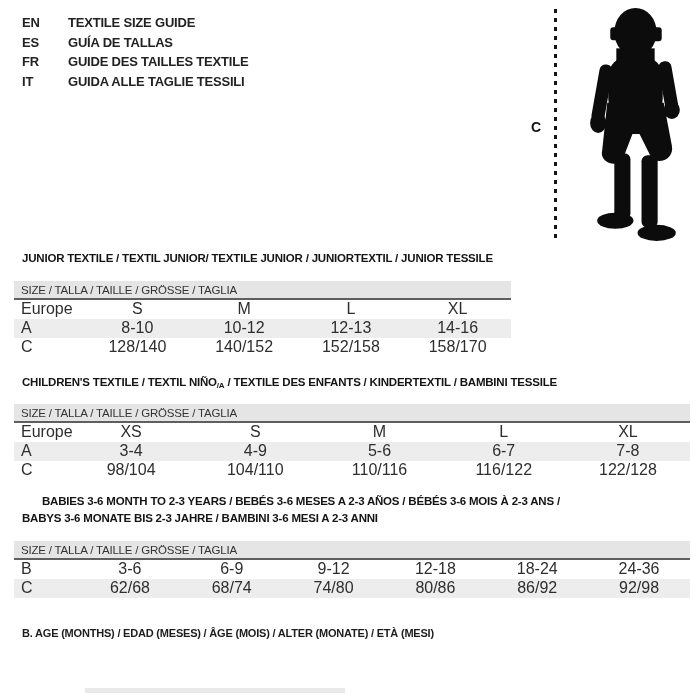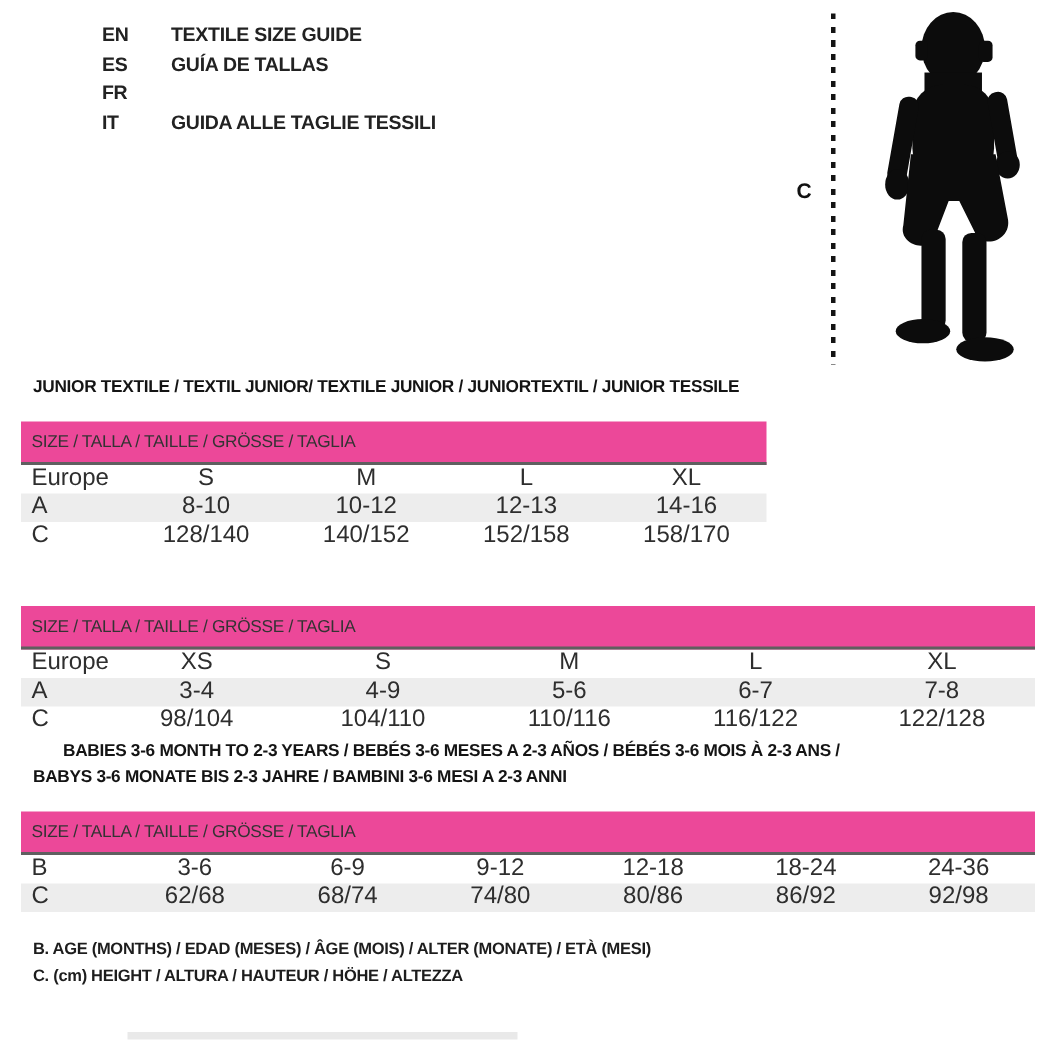--- a/index.html
+++ b/index.html
@@ -2,38 +2,38 @@
 <html><head>
 <meta charset="utf-8">
 <style>
   html,body{margin:0;padding:0;background:#fff;}
   #stage{
     position:relative;width:700px;height:700px;background:#ffffff;
     font-family:"Liberation Sans","DejaVu Sans",sans-serif;
     color:#2e2e2e;overflow:hidden;
   }
   
-  .lang-list{position:absolute;left:22px;top:13px;margin-left:46px;}
+  .lang-list{position:absolute;left:22px;top:13px;}
   .lang-row{display:flex;height:19.5px;align-items:center;}
   .lang-code{width:46px;font-size:13px;font-weight:bold;letter-spacing:-0.2px;color:#222;}
   .lang-label{font-size:13px;font-weight:bold;letter-spacing:-0.2px;color:#222;}
   
   .measure-c{position:absolute;left:531px;top:119px;font-size:14px;font-weight:bold;color:#111;}
   .dotted-line{position:absolute;left:554px;top:9px;width:3px;height:234px;
     background-image:repeating-linear-gradient(#141414 0 4px,transparent 4px 9px);}
   .figure-svg{position:absolute;left:580px;top:6px;}
   
   .sec-title{position:absolute;left:22px;font-size:11.5px;font-weight:bold;color:#141414;letter-spacing:-0.2px;white-space:nowrap;}
   .sec-title sub{font-size:8px;vertical-align:-2px;}
   
   .size-table{position:absolute;left:14px;}
   .t-junior{width:497px;}
   .t-children{width:676px;}
   .t-babies{width:676px;}
-  .tbar{height:29px;background:#ec4899;border-bottom:2px solid #5f5f5f;
+  .tbar{height:19px;background:#e5e5e5;border-bottom:2px solid #5f5f5f;
     font-size:11.5px;color:#333;display:flex;align-items:center;padding-left:7px;box-sizing:border-box;letter-spacing:-0.2px;}
   .trow{display:flex;height:19px;align-items:flex-start;font-size:16px;color:#2e2e2e;}
   .trow:nth-child(3){background:#ededed;}
   .tlbl{padding-left:7px;box-sizing:border-box;text-align:left;flex:none;}
   .t-junior .tlbl{width:70px;}
   .t-children .tlbl{width:55px;}
   .t-babies .tlbl{width:65px;}
   .tcell{flex:1;text-align:center;}
   
   .footnotes{position:absolute;left:22px;top:624px;}
@@ -50,20 +50,21 @@
     <div class="lang-row">
       <span class="lang-code">EN</span>
       <span class="lang-label">TEXTILE SIZE GUIDE</span>
     </div>
     <div class="lang-row">
       <span class="lang-code">ES</span>
       <span class="lang-label">GUÍA DE TALLAS</span>
     </div>
     <div class="lang-row">
       <span class="lang-code">FR</span>
+      <span class="lang-label">GUIDE DES TAILLES TEXTILE</span>
     </div>
     <div class="lang-row">
       <span class="lang-code">IT</span>
       <span class="lang-label">GUIDA ALLE TAGLIE TESSILI</span>
     </div>
   </div>
 
   <span class="measure-c">C</span>
   <div class="dotted-line"></div>
   <svg class="figure-svg" width="115" height="238" viewBox="0 0 110 236" fill="#0c0c0c" xmlns="http://www.w3.org/2000/svg">
@@ -102,20 +103,21 @@
       </div>
       <div class="trow">
         <div class="tlbl">C</div>
         <div class="tcell">128/140</div>
         <div class="tcell">140/152</div>
         <div class="tcell">152/158</div>
         <div class="tcell">158/170</div>
       </div>
     </div>
 
+  <div class="sec-title" style="top:376px;"><span>CHILDREN'S TEXTILE / TEXTIL NIÑO</span><sub>/A</sub><span> / TEXTILE DES ENFANTS / KINDERTEXTIL / BAMBINI TESSILE</span></div>
   <div class="size-table t-children" style="top:404px;">
     <div class="tbar">SIZE / TALLA / TAILLE / GRÖSSE / TAGLIA</div>
   <div class="trow">
         <div class="tlbl">Europe</div>
         <div class="tcell">XS</div>
         <div class="tcell">S</div>
         <div class="tcell">M</div>
         <div class="tcell">L</div>
         <div class="tcell">XL</div>
       </div>
@@ -156,18 +158,17 @@
         <div class="tcell">68/74</div>
         <div class="tcell">74/80</div>
         <div class="tcell">80/86</div>
         <div class="tcell">86/92</div>
         <div class="tcell">92/98</div>
       </div>
     </div>
 
   <div class="footnotes">
     <div class="footnote">B. AGE (MONTHS) / EDAD (MESES) / ÂGE (MOIS) / ALTER (MONATE) / ETÀ (MESI)</div>
-    <div class="footnote">C. (cm) HEIGHT / ALTURA / HAUTEUR / HÖHE / ALTEZZA</div>
   </div>
 
   <div class="cutoff-strip"></div>
 
 </div>
 
 </body></html>

